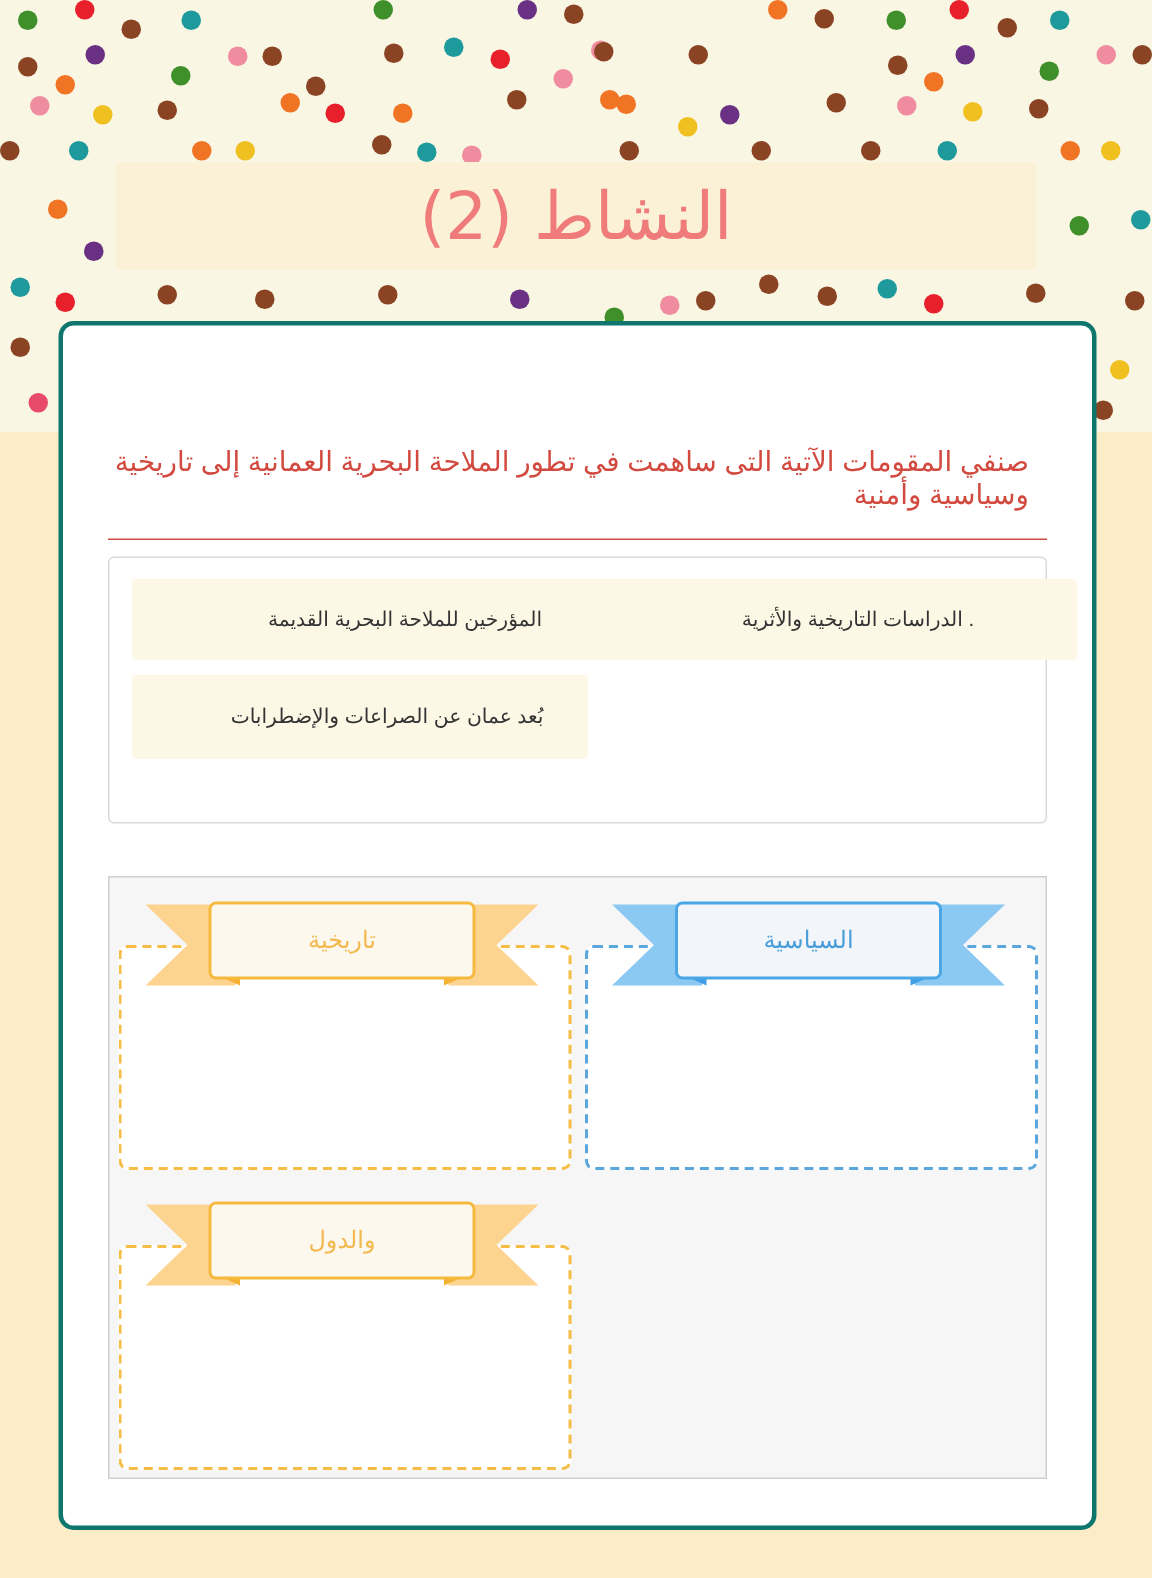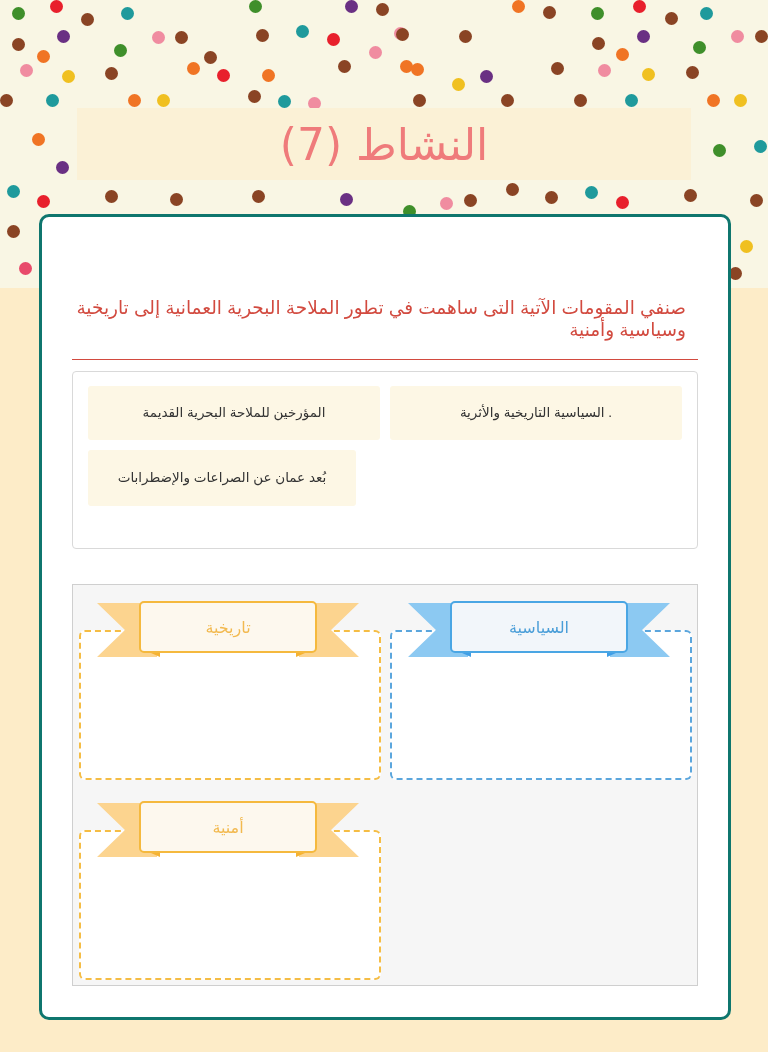--- a/index.html
+++ b/index.html
@@ -34,20 +34,21 @@
   }
   .items-box {
     position:absolute; left:30px; top:154px; width:624px; height:176px;
     border:1px solid #d9d9d9; border-radius:4px; background:#fff;
   }
   .item {
     position:absolute; background:#fdf7e5; border-radius:3px;
     display:flex; align-items:center; justify-content:center;
     direction:rtl; text-align:center; color:#333; font-size:13.5px; line-height:22px;
     cursor:grab;
+    padding-left:36px;
   }
   .drop-area {
     position:absolute; left:30px; top:367px; width:624px; height:400px;
     background:#f6f6f6; border:1px solid #cfcfcf;
   }
   .bucket { position:absolute; width:302px; height:190px; }
   .bucket .zone {
     position:absolute; left:0; top:37px; width:298px; height:146px;
     background:#fff; border:2px dashed; border-radius:6px;
   }
@@ -147,30 +148,30 @@
   <span class="dot" style="left:506px;top:183px;background:#8a4424"></span>
   <span class="dot" style="left:545px;top:191px;background:#8a4424"></span>
   <span class="dot" style="left:585px;top:186px;background:#1f9a9c"></span>
   <span class="dot" style="left:616px;top:196px;background:#e8202c"></span>
   <span class="dot" style="left:684px;top:189px;background:#8a4424"></span>
   <span class="dot" style="left:340px;top:193px;background:#6a3083"></span>
   <span class="dot" style="left:403px;top:205px;background:#3f8f2a"></span>
 </div>
 
 <div class="title-banner">
-  <span class="title-text">النشاط (7)</span>
+  <span class="title-text">النشاط (2)</span>
 </div>
 
 <div class="card">
   <div class="instruction">صنفي المقومات   الآتية  التى ساهمت في تطور الملاحة البحرية العمانية  إلى  تاريخية وسياسية وأمنية</div>
   <div class="rule"></div>
 
   <div class="items-box">
     <div class="item" style="left:317px;top:14px;width:292px;height:54px;">
-      <span>. السياسية التاريخية والأثرية</span>
+      <span>. الدراسات التاريخية والأثرية</span>
     </div>
     <div class="item" style="left:15px;top:14px;width:292px;height:54px;">
       <span>المؤرخين للملاحة البحرية القديمة</span>
     </div>
     <div class="item" style="left:15px;top:78px;width:268px;height:56px;">
       <span>بُعد عمان عن الصراعات والإضطرابات</span>
     </div>
   </div>
 
   <div class="drop-area">
@@ -203,17 +204,17 @@
 
     <div class="bucket orange" style="left:6px;top:208px;">
       <div class="zone"></div>
       <svg class="ribbon-svg" width="262" height="66" viewBox="0 0 262 66">
         <polygon points="0,10 60,10 60,64 0,64 28,37" fill="#fcd48f"></polygon>
         <polygon points="262,10 202,10 202,64 262,64 234,37" fill="#fcd48f"></polygon>
         <polygon points="45,56 63,56 63,64" fill="#f5b232"></polygon>
         <polygon points="217,56 199,56 199,64" fill="#f5b232"></polygon>
       </svg>
       <div class="label-box">
-        <span>أمنية</span>
+        <span>والدول</span>
       </div>
     </div>
   </div>
 </div>
 
 </body></html>

